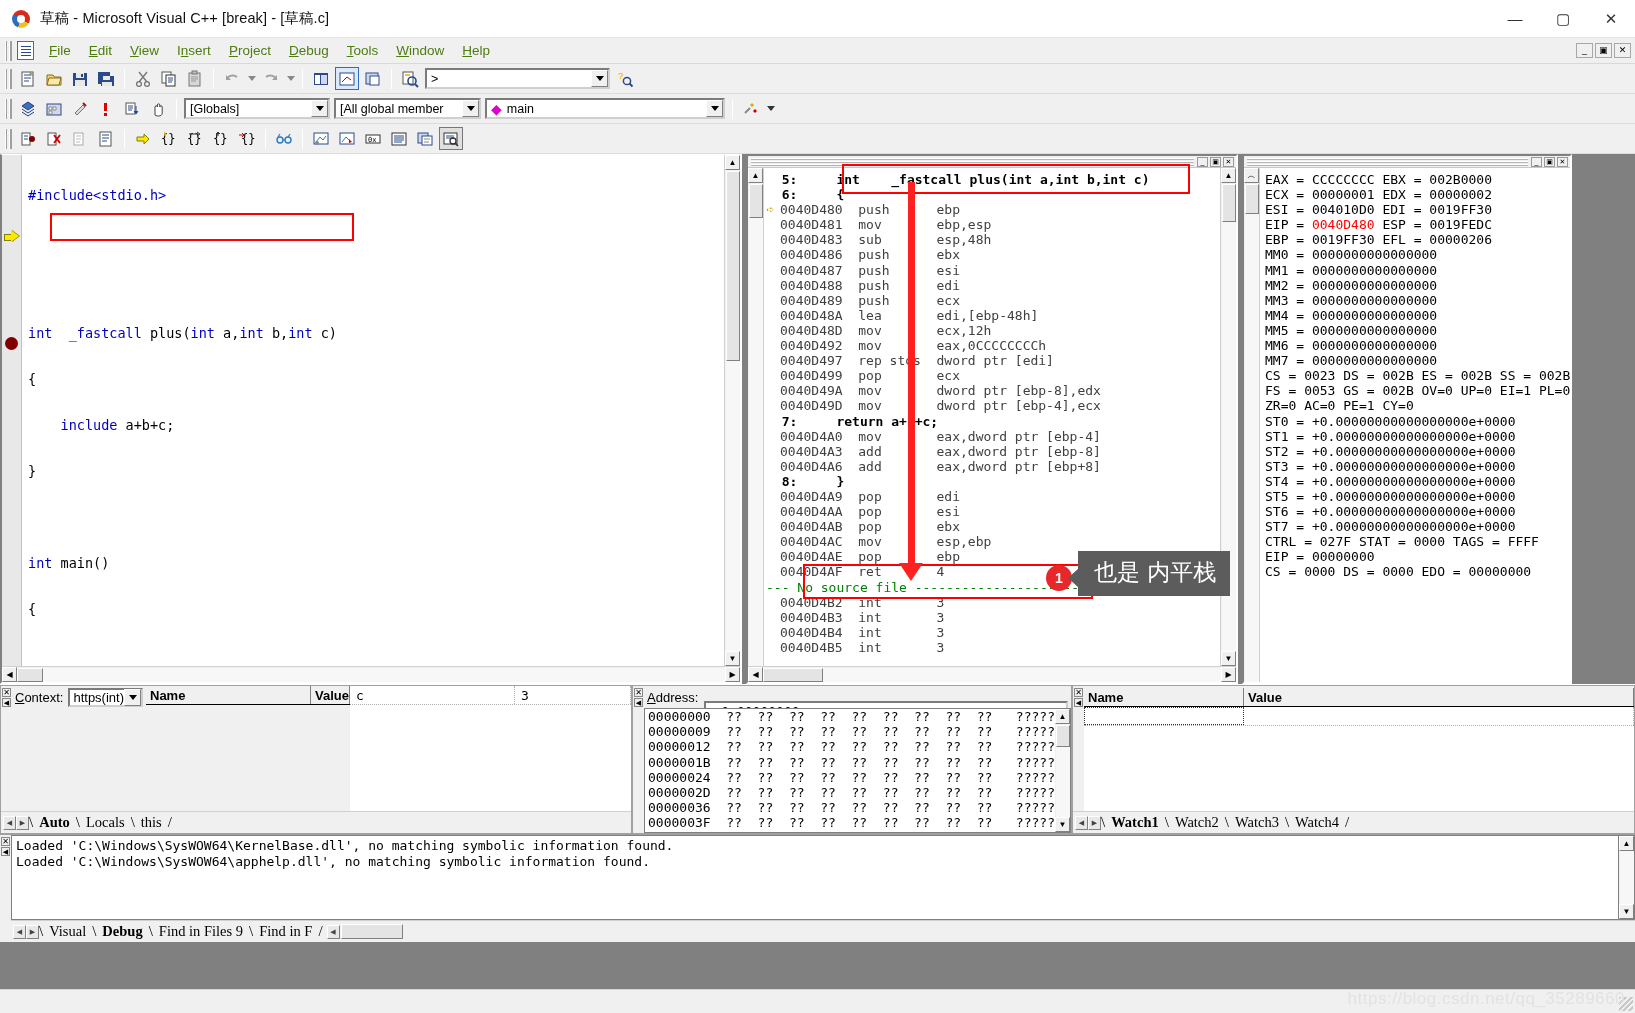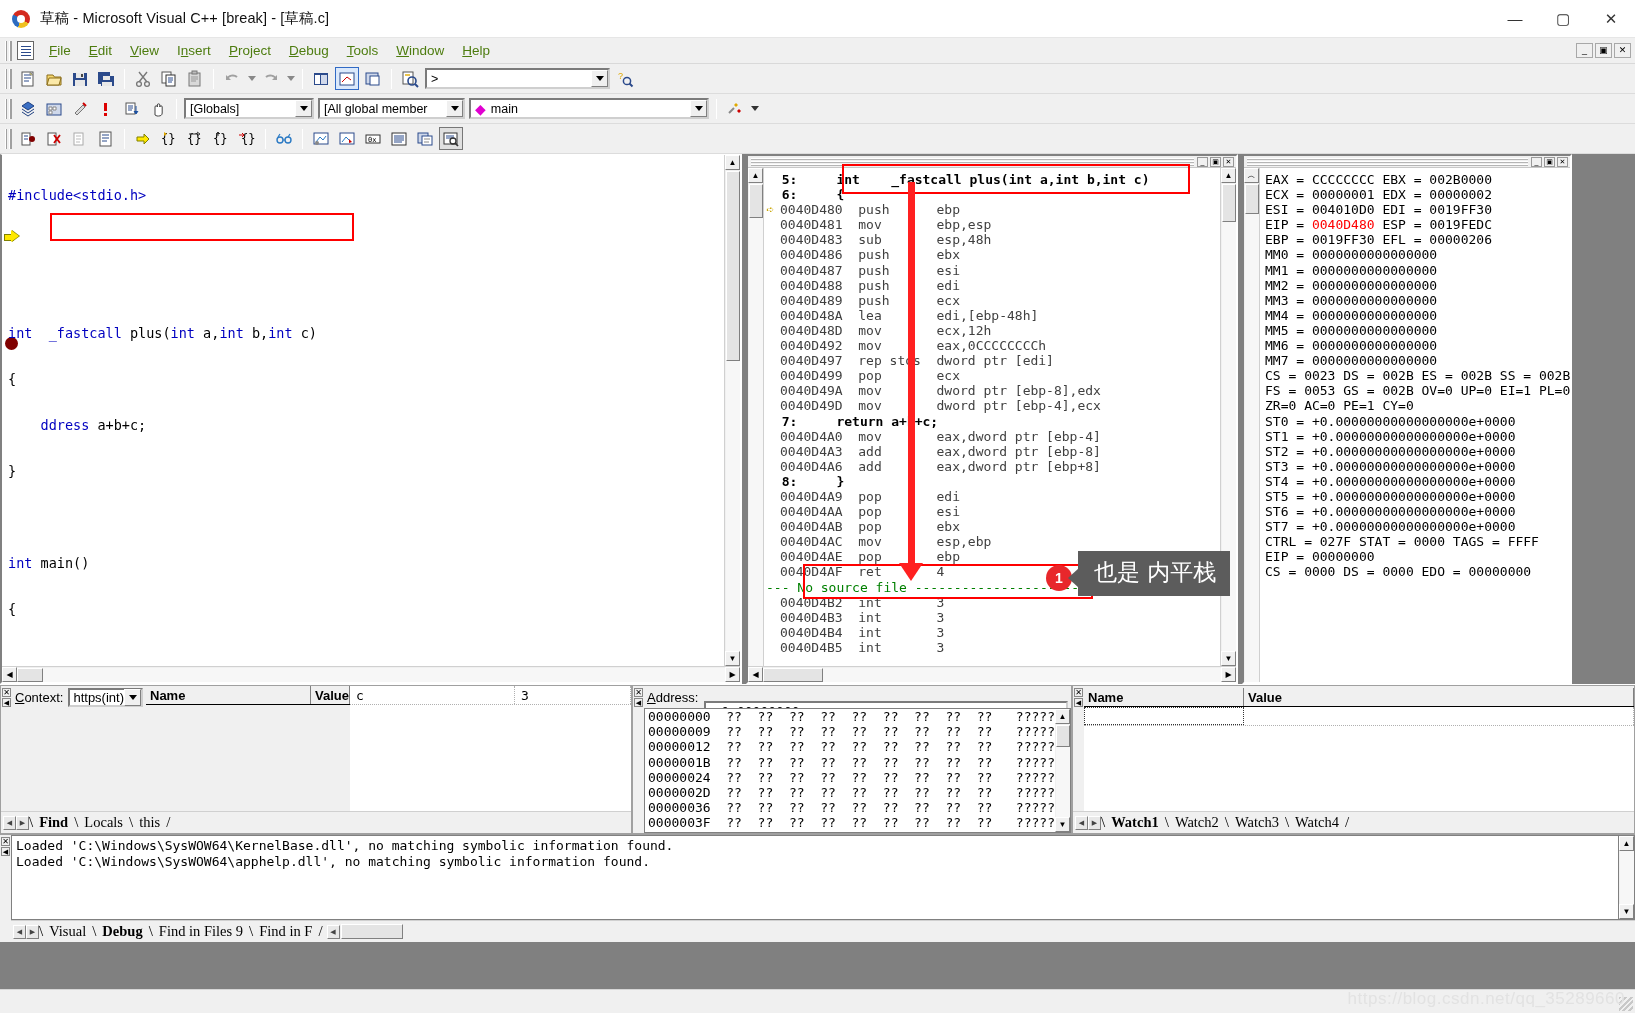--- a/index.html
+++ b/index.html
@@ -49,21 +49,21 @@
 
   
   .workarea { flex:1; display:flex; flex-direction:column; background:#808080; min-height:0; }
   .docrow { display:flex; height:530px; flex:none; background:#808080; }
 
   .pane { background:#fff; border:2px solid; border-color:#808080 #fff #fff #808080; position:relative; display:flex; flex-direction:column; }
   .pane-inner { flex:1; position:relative; overflow:hidden; }
 
   
   .editor { width:742px; margin:0; border-top:1px solid #fff; }
-  .edit-body { display:flex; height:100%; font-family:"DejaVu Sans Mono", monospace; font-size:13.5px;flex-direction:column; }
+  .edit-body { display:flex; height:100%; font-family:"DejaVu Sans Mono", monospace; font-size:13.5px; }
   .gutter { width:20px; background:#e8e8e8; border-right:1px solid #c0c0c0; position:relative; flex:none; }
   .code { padding:6px 0 0 6px; line-height:23px; white-space:pre; color:#000; position:relative; flex:1; }
   .kw { color:#0000c0; }
   .codeline { height:23px; }
 
   
   .wtitle { height:12px; background:#f0f0f0; display:flex; align-items:center; border-bottom:1px solid #c8c8c8; flex:none; }
   .wtitle .bars { flex:1; height:8px; margin:0 3px;
      background:repeating-linear-gradient(to bottom,#ffffff 0 1px,#b5b5b5 1px 2px,transparent 2px 3px); }
   .wbtn { width:11px; height:10px; border:1px solid #999; background:#f0f0f0; font-size:7px; line-height:8px; text-align:center; margin-right:2px; color:#000; }
@@ -319,21 +319,21 @@
           <path d="M5 6h5M5 8h5M5 10h4" stroke="#2b4a8b"></path>
           <path d="M13 6v7M11 11l2 3 2-3" fill="#1a4fa0" stroke="#1a4fa0"></path>
         </svg>
     </div>
     <div class="tbtn">
       <svg width="18" height="18">
           <path d="M6 15V7a1.2 1.2 0 0 1 2.4 0V5a1.2 1.2 0 0 1 2.4 0v2a1.2 1.2 0 0 1 2.4 0v6c0 2-1.5 3-3.6 3H8z" fill="#fff" stroke="#444"></path>
         </svg>
     </div>
     <div class="tbsep"></div>
-    <div class="tb-combo" style="width:130px">
+    <div class="tb-combo" style="width:146px">
       <span>[Globals]</span>
       <div class="arrowbox">
           <div class="tri-d"></div>
         </div>
     </div>
     <div class="tb-combo" style="width:147px">
       <span>[All global member</span>
       <div class="arrowbox">
           <div class="tri-d"></div>
         </div>
@@ -476,21 +476,21 @@
             <div class="gutter">
               <div class="arrow-cur" style="left:2px;top:75px;"></div>
               <div class="bp-dot" style="left:3px;top:182px;"></div>
             </div>
             <div class="code">
 <div class="codeline"><span class="kw">#include</span><span class="kw">&lt;stdio.h&gt;</span></div>
 <div class="codeline"></div>
 <div class="codeline"></div>
 <div class="codeline"><span class="kw">int</span>  <span class="kw">_fastcall</span> plus(<span class="kw">int</span> a,<span class="kw">int</span> b,<span class="kw">int</span> c)</div>
 <div class="codeline">{</div>
-<div class="codeline">    <span class="kw">ddress</span> a+b+c;</div>
+<div class="codeline">    <span class="kw">include</span> a+b+c;</div>
 <div class="codeline">}</div>
 <div class="codeline"></div>
 <div class="codeline"><span class="kw">int</span> main()</div>
 <div class="codeline">{</div>
 <div class="codeline"></div>
 
 
 
             </div>
           </div>
@@ -594,21 +594,21 @@
                   <div style="flex:1">3</div>
                 </div>
               </div>
           </div>
         </div>
         <div class="tabbar">
           <div class="tabarrow">◀</div>
           <div class="tabarrow">▶</div>
           <div id="vars-tabs" style="display:flex;align-items:center;">
               <span class="tabsep">\</span>
-              <span class="tab active">Find</span>
+              <span class="tab active">Auto</span>
               <span class="tabsep">\</span>
               <span class="tab">Locals</span>
               <span class="tabsep">\</span>
               <span class="tab">this</span>
               <span class="tabsep">/</span>
             </div>
         </div>
       </div>
 
       <div class="dpane" style="width:440px;">

